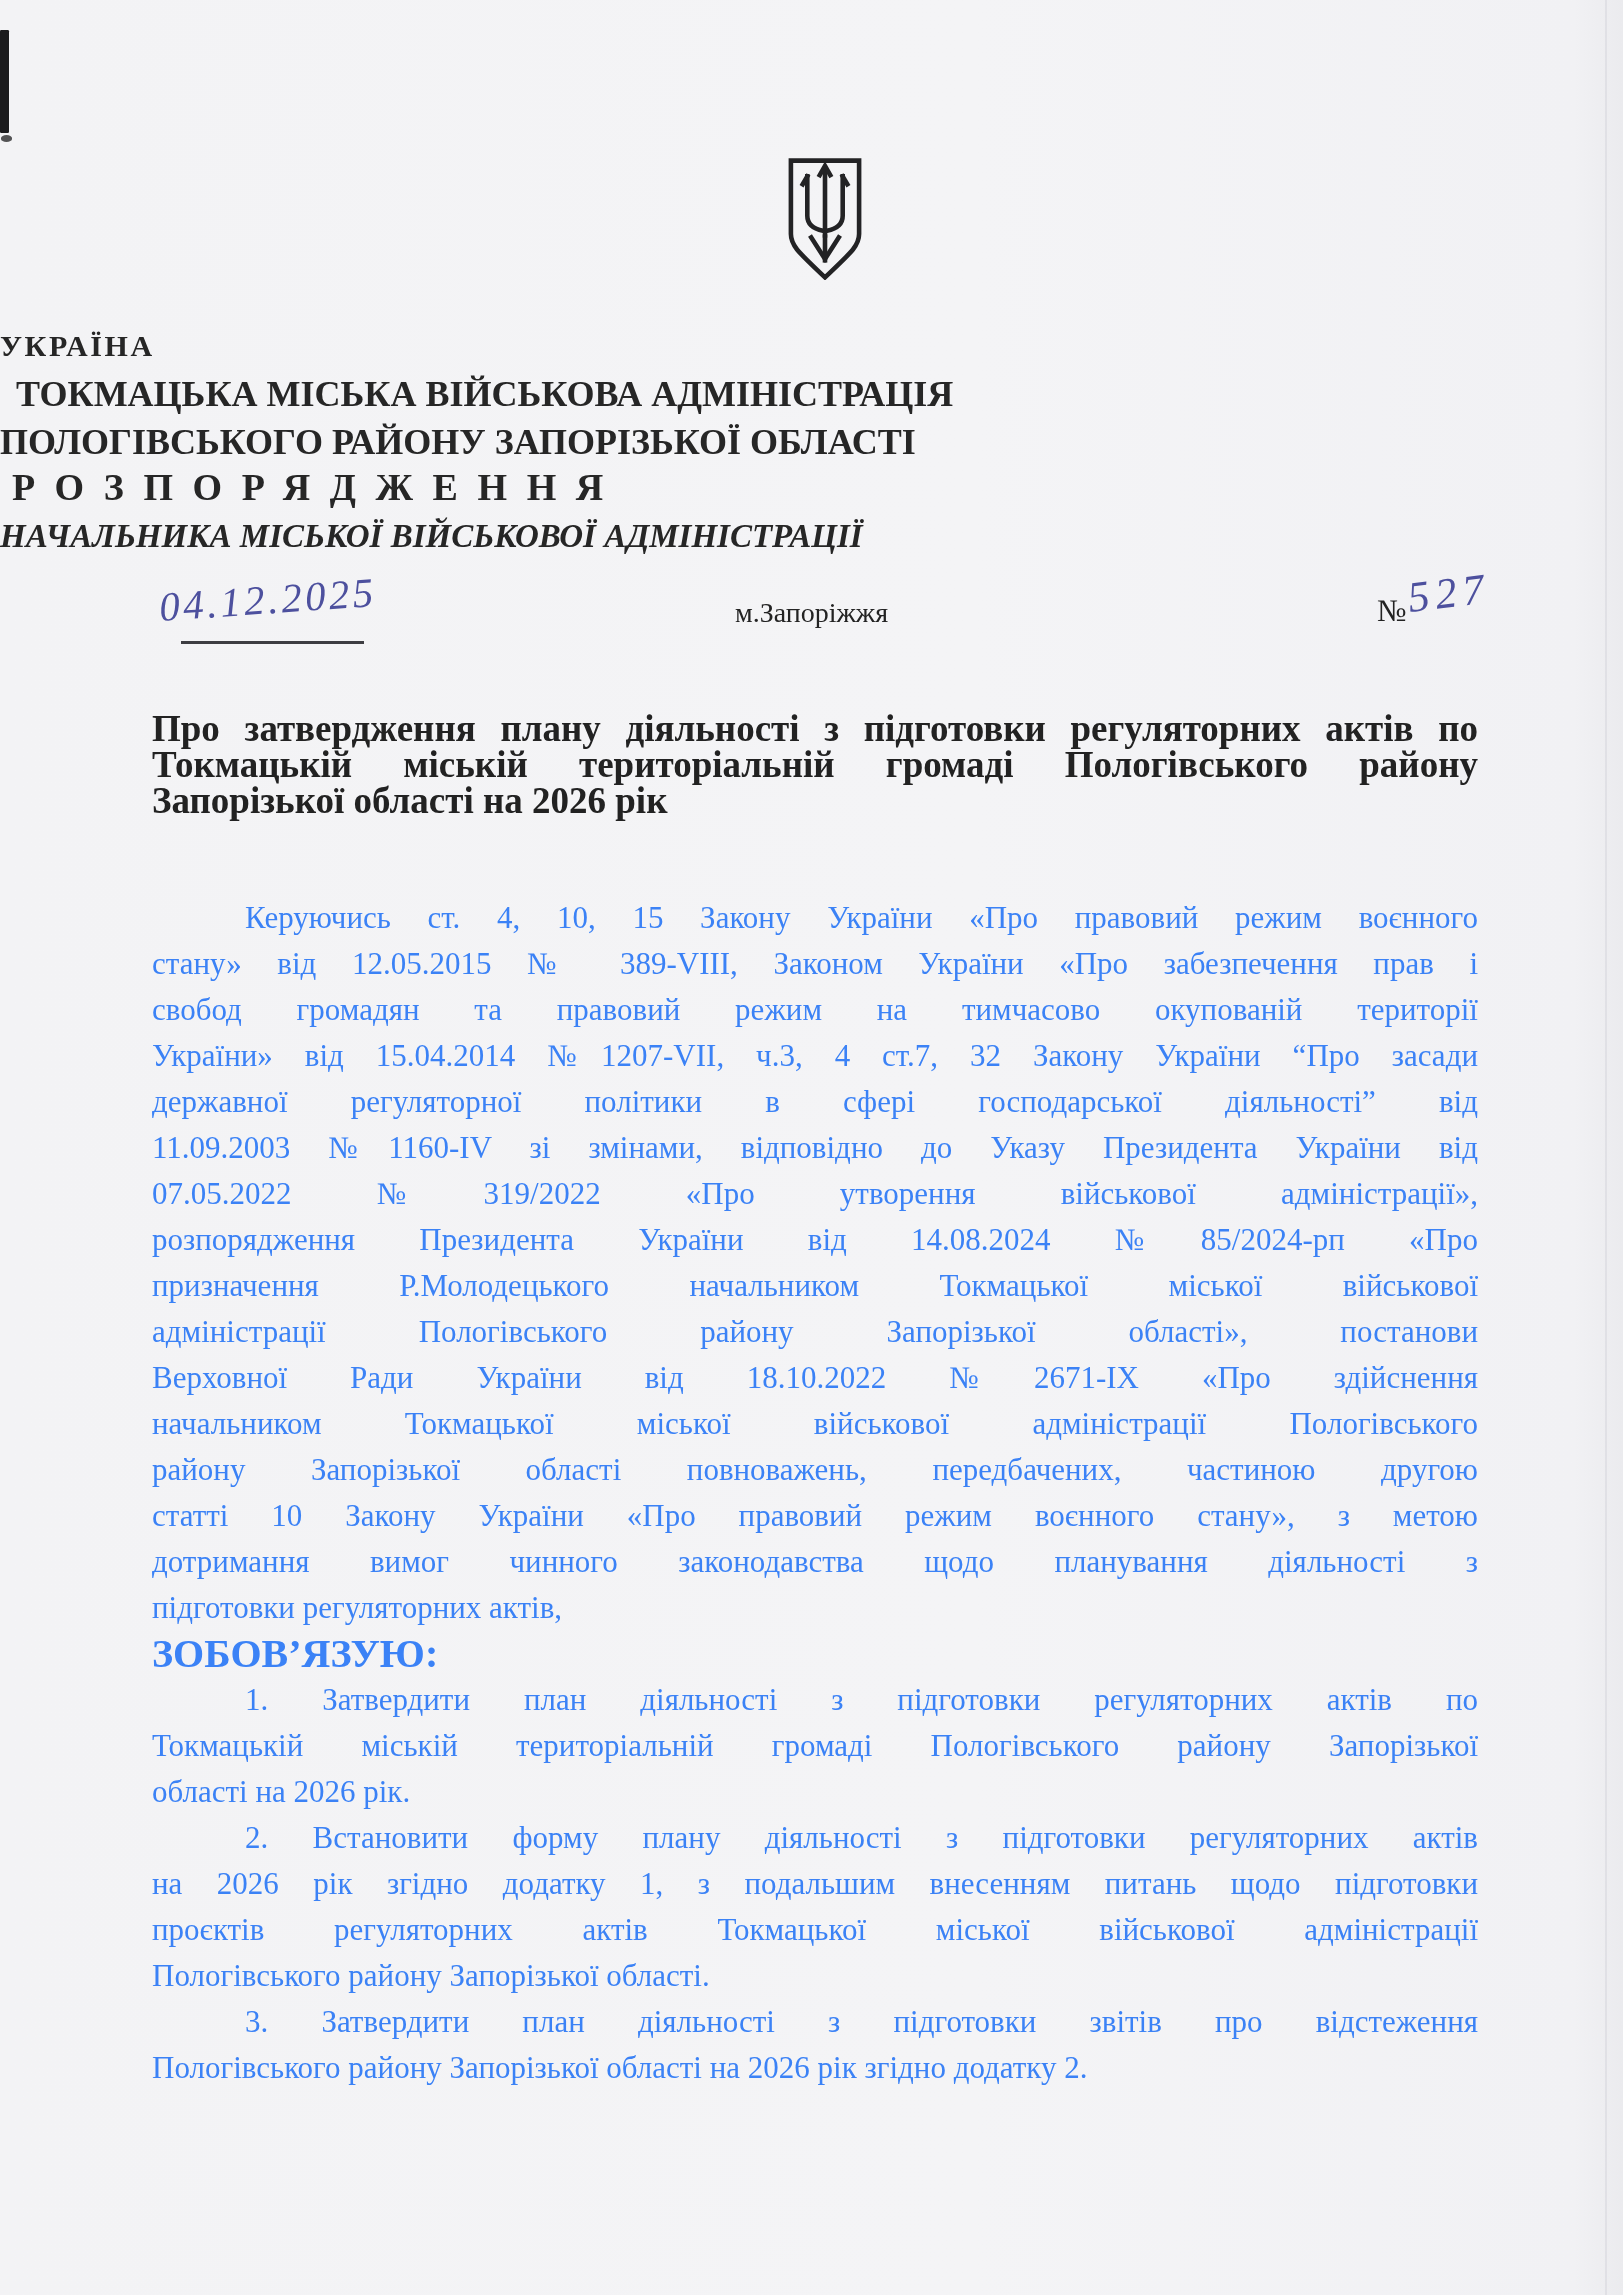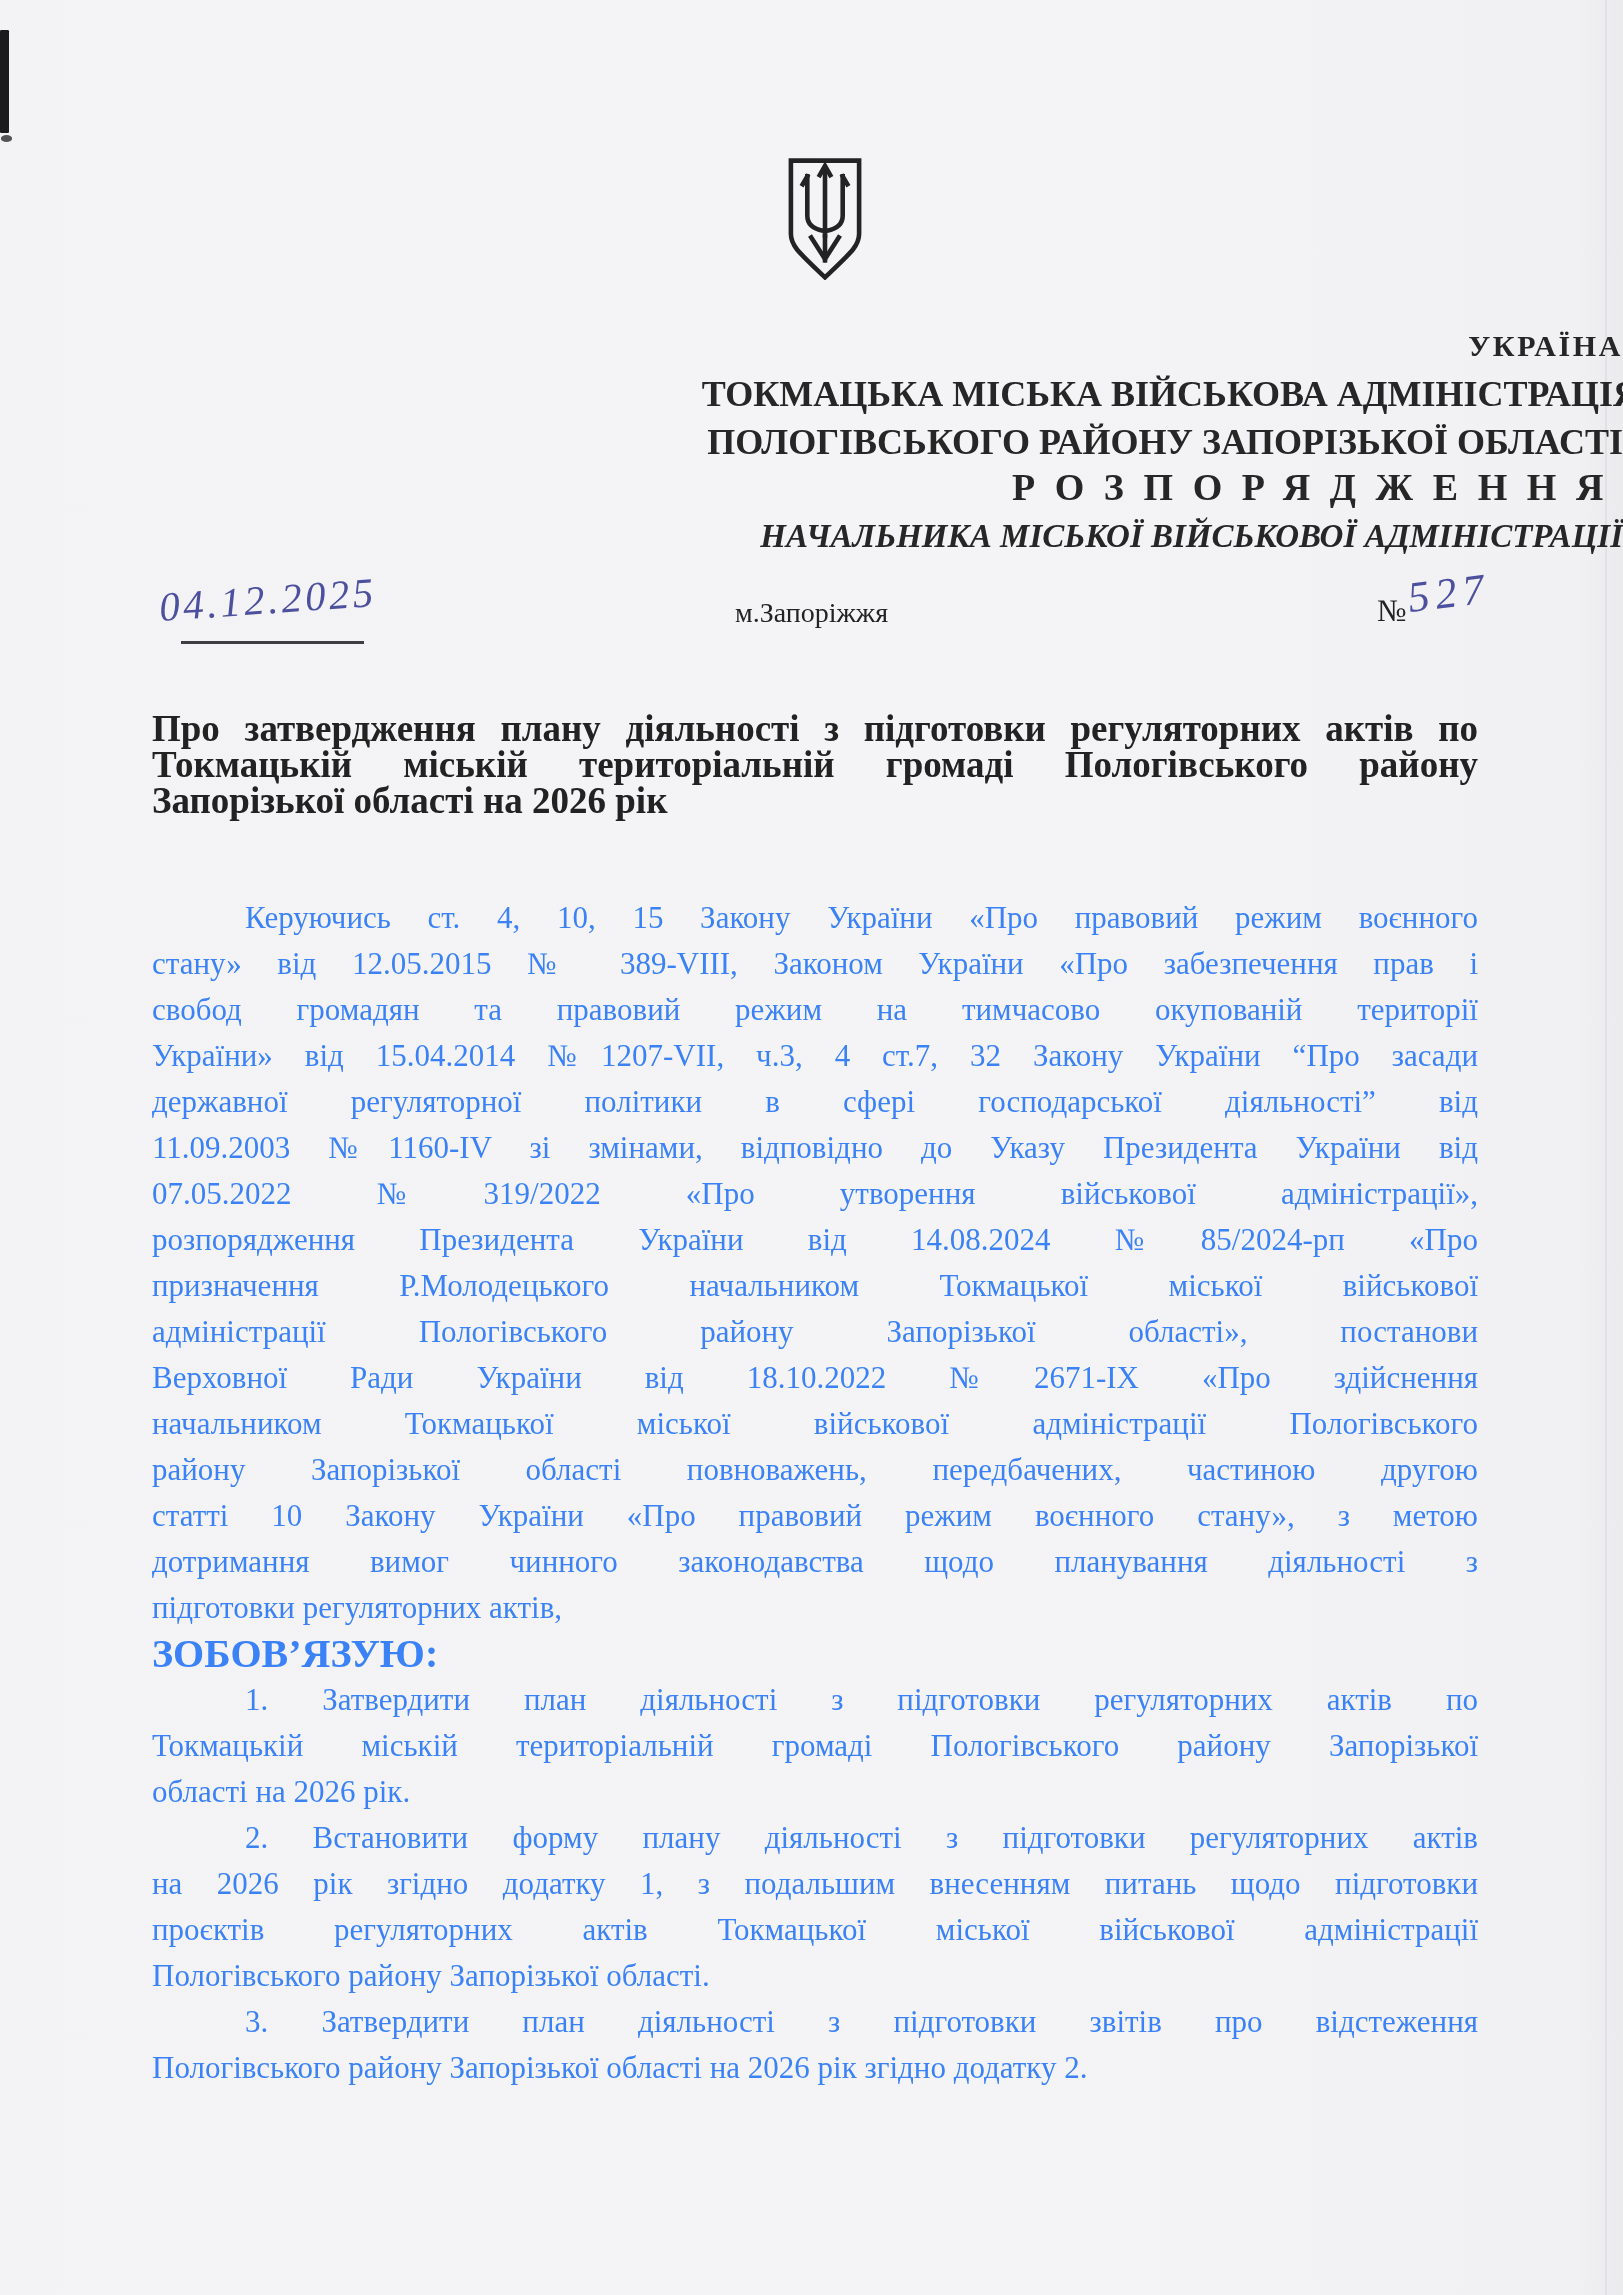--- a/index.html
+++ b/index.html
@@ -9,25 +9,25 @@
     font-family:"Liberation Serif", serif;color:#232323;
   }
   .page{position:absolute;inset:0;}
   
   .scan-bar{position:absolute;left:0;top:30px;width:8.5px;height:103px;background:#1b1b1d;border-radius:1.3px;}
   .scan-bar::after{content:"";position:absolute;left:0.7px;top:105px;width:11.8px;height:6.5px;background:#2a2a2c;border-radius:50%;opacity:.8;}
   .edge-line{position:absolute;left:1605px;top:0;width:2px;height:2295px;background:rgba(60,60,80,.07);}
   
   .emblem{position:absolute;left:785px;top:158px;width:80px;height:122px;}
   
-  .hline{position:absolute;left:0;width:100%;text-align:right;font-weight:bold;color:#262626;}
+  .hline{position:absolute;left:0;width:100%;text-align:left;font-weight:bold;color:#262626;}
   .h-country{top:329px;font-size:30px;letter-spacing:2.6px;}
   .h-org1{top:373px;font-size:36px;margin-left:16px;}
   .h-org2{top:421px;font-size:36px;}
-  .h-type{top:465px;font-size:38px;letter-spacing:19.6px;padding-left:34px;box-sizing:border-box;}
+  .h-type{top:465px;font-size:38px;letter-spacing:19.6px;padding-left:12px;box-sizing:border-box;}
   .h-sub{top:518px;font-size:33px;font-style:italic;}
   
   .date-hand{position:absolute;left:161px;top:583px;font-size:41px;font-style:italic;
     color:#4d509e;letter-spacing:3.3px;transform:rotate(-4deg);transform-origin:left bottom;}
   .date-underline{position:absolute;left:181px;top:641px;width:183px;height:2.6px;background:#3d3d42;}
   .place{position:absolute;left:0;width:100%;top:597px;text-align:center;font-size:28px;}
   .no-label{position:absolute;left:1377px;top:593px;font-size:31px;}
   .no-hand{position:absolute;left:1411px;top:573px;font-size:43px;font-style:italic;
     color:#4d509e;letter-spacing:5.9px;transform:rotate(-7deg);transform-origin:left bottom;}
   

